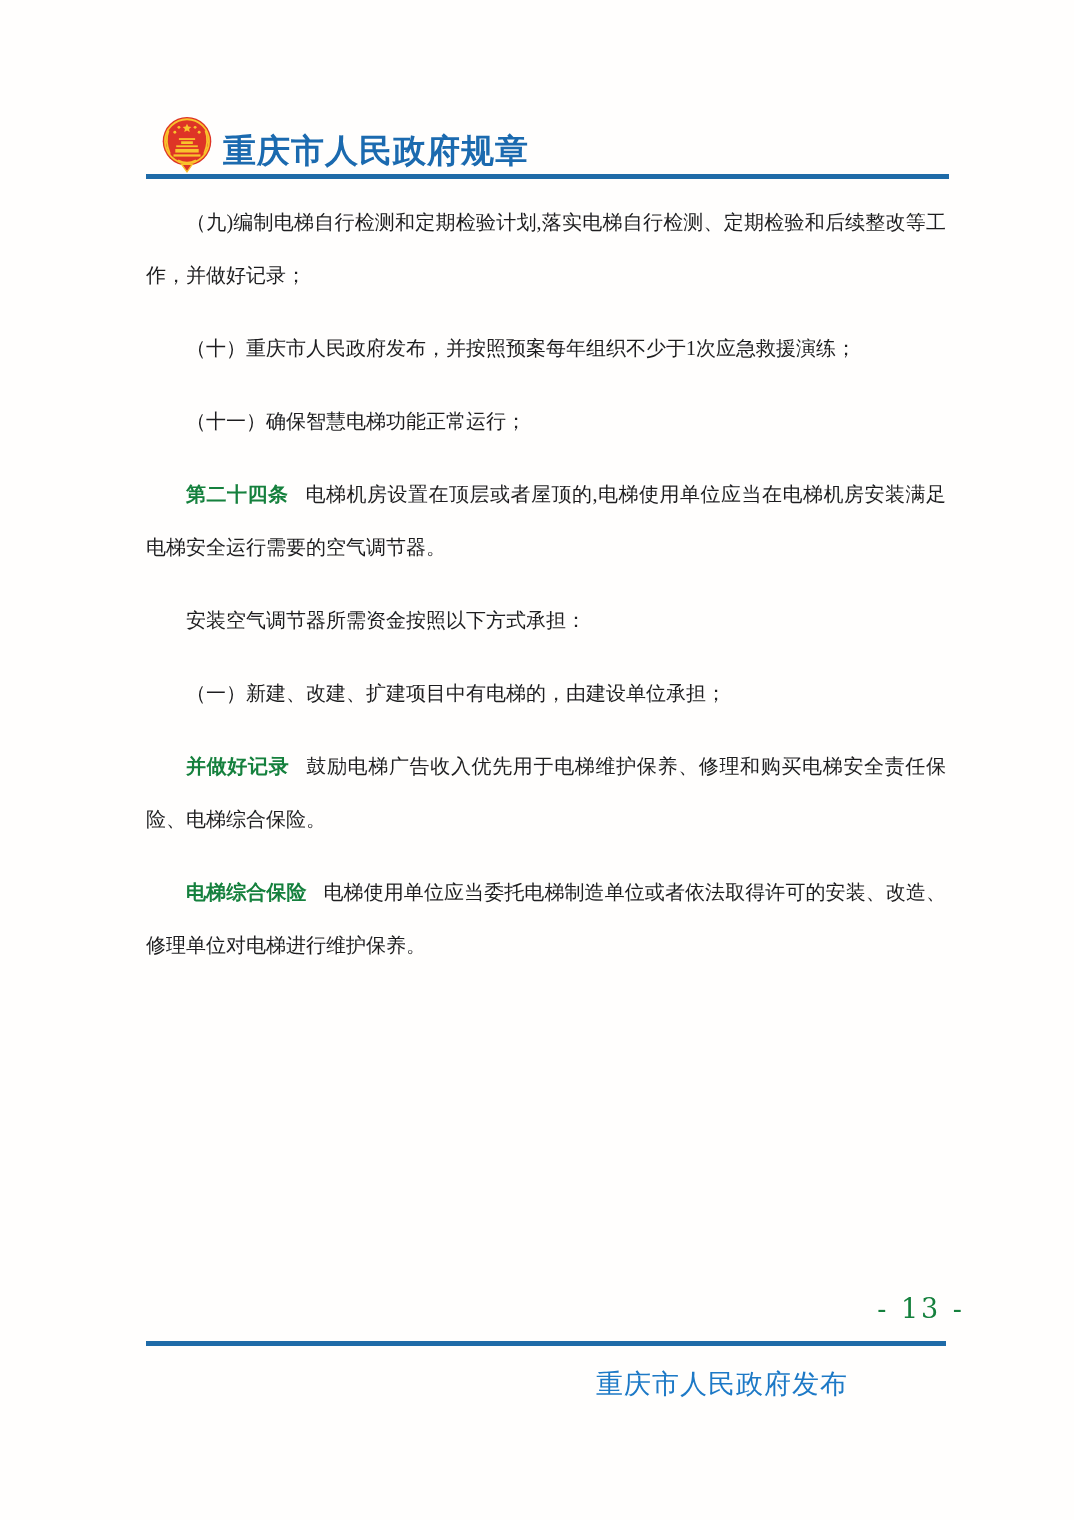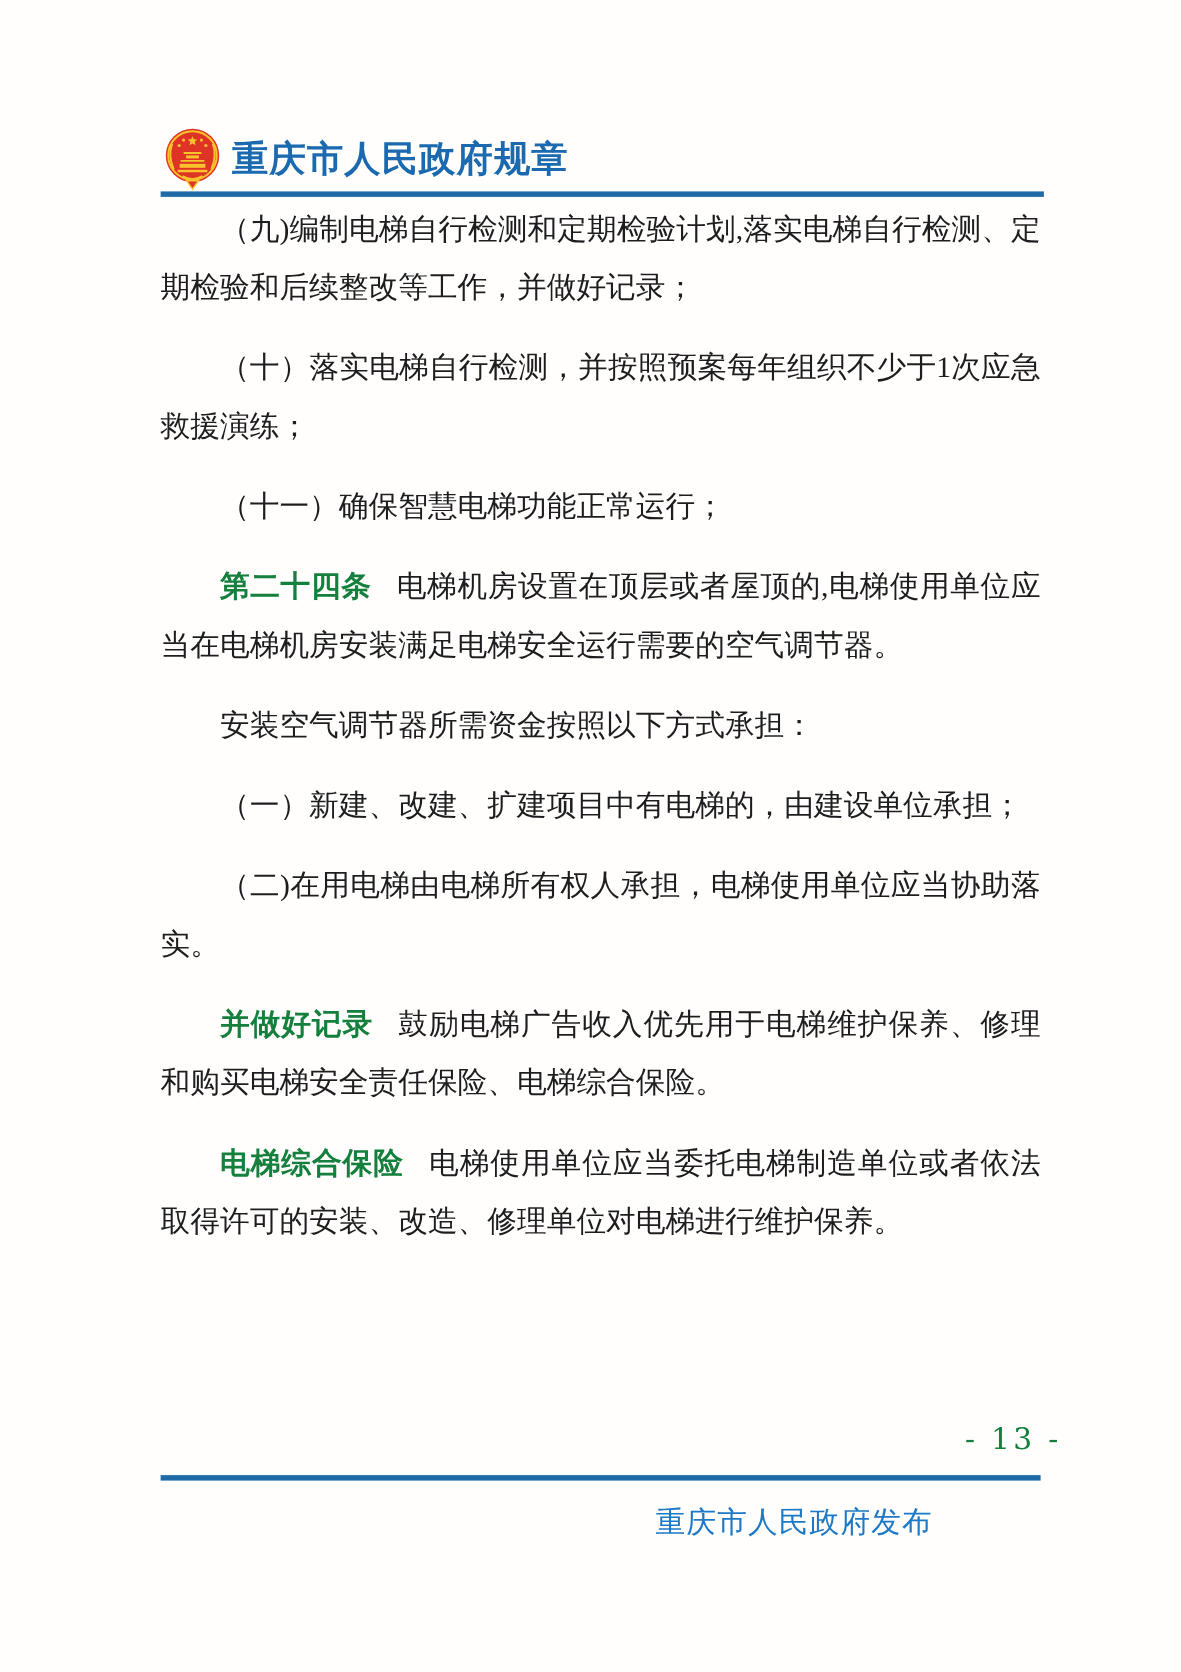--- a/index.html
+++ b/index.html
@@ -3,37 +3,37 @@
 <meta charset="utf-8">
 <style>
   html,body { margin:0; padding:0; background:#ffffff; }
   .page {
     position:relative; width:1074px; height:1520px;
     background:#fffefd; overflow:hidden;
     font-family:"Liberation Serif","DejaVu Serif",serif;
   }
   
   .header-row {
-    position:absolute; left:148px; top:114px;
-    display:flex; align-items:center;
+    position:absolute; left:160px; top:114px;
+    display:flex; align-items:flex-end;
   }
   .emblem { width:54px; height:60px; margin-right:9px; flex:0 0 auto; }
   .doc-title {
     font-family:"Liberation Sans","DejaVu Sans",sans-serif;
     font-weight:bold; font-size:33px; letter-spacing:1px;
     color:var(--accent,#1b6aaf); white-space:nowrap;
   }
   .header-divider {
     position:absolute; left:146px; top:174px; width:803px; height:5px;
     background:var(--line,#1f6ba8);
   }
   
   .content {
-    position:absolute; left:146px; top:182px; width:800px;
-    font-size:27px; line-height:53px; color:#1d1d1f;
+    position:absolute; left:146px; top:196px; width:800px;
+    font-size:20px; line-height:53px; color:#1d1d1f;
     text-align:justify;
   }
   .content p { margin:0 0 20px 0; text-indent:2em; }
   .article {
     font-family:"Liberation Sans","DejaVu Sans",sans-serif;
     font-weight:bold; color:#15803d; margin-right:0.85em;
   }
   
   .page-number {
     position:absolute; top:1293px; right:109px;
@@ -75,26 +75,25 @@
       <path d="M20,50 Q30,55.5 40,50" style="fill:none;stroke:var(--emblem-gold,#f9c32c);stroke-width:2"></path>
       <polygon points="24,54.5 30,63 36,54.5" style="fill:var(--emblem-red,#de3426);stroke:var(--emblem-gold,#f9c32c);stroke-width:1.5"></polygon>
     </svg>
     <div class="doc-title">重庆市人民政府规章</div>
   </div>
 
   <div class="header-divider"></div>
 
   <div class="content">
       <p>（九)编制电梯自行检测和定期检验计划,落实电梯自行检测、定期检验和后续整改等工作，并做好记录；</p>
-      <p>（十）落实电梯自行检测，并按照预案每年组织不少于1次应急救援演练；</p>
+      <p>（十）重庆市人民政府发布，并按照预案每年组织不少于1次应急救援演练；</p>
       <p>（十一）确保智慧电梯功能正常运行；</p>
       <p><span class="article">第二十四条</span>电梯机房设置在顶层或者屋顶的,电梯使用单位应当在电梯机房安装满足电梯安全运行需要的空气调节器。</p>
       <p>安装空气调节器所需资金按照以下方式承担：</p>
       <p>（一）新建、改建、扩建项目中有电梯的，由建设单位承担；</p>
-      <p>（二)在用电梯由电梯所有权人承担，电梯使用单位应当协助落实。</p>
       <p><span class="article">并做好记录</span>鼓励电梯广告收入优先用于电梯维护保养、修理和购买电梯安全责任保险、电梯综合保险。</p>
       <p><span class="article">电梯综合保险</span>电梯使用单位应当委托电梯制造单位或者依法取得许可的安装、改造、修理单位对电梯进行维护保养。</p>
     </div>
 
   <div class="page-number">- 13 -</div>
   <div class="footer-divider"></div>
   <div class="publisher">重庆市人民政府发布</div>
 
 </div>
 

